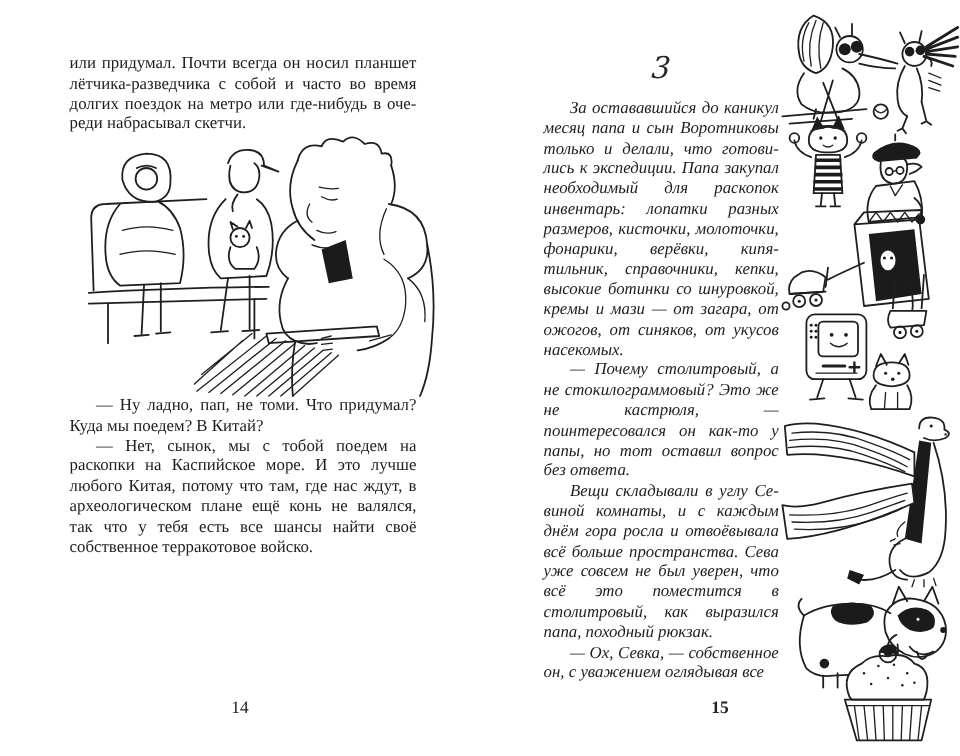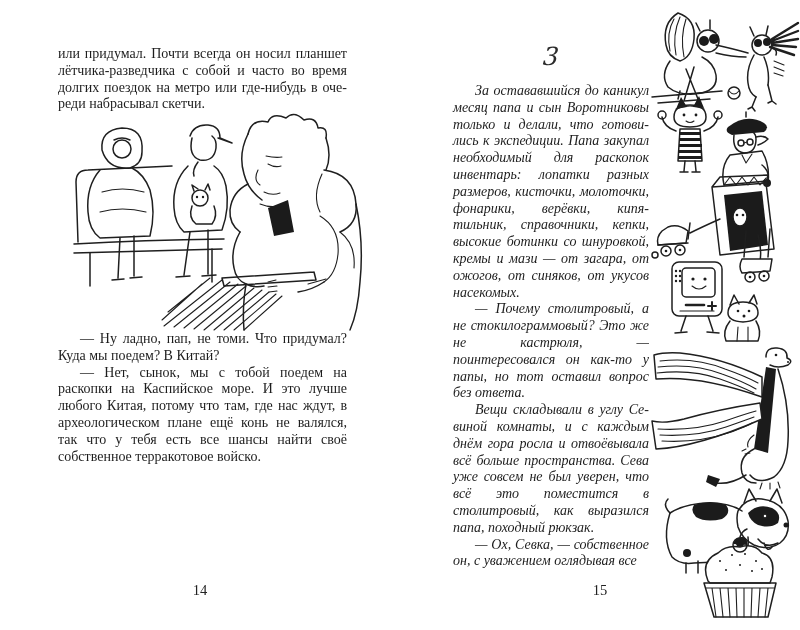--- a/index.html
+++ b/index.html
@@ -9,21 +9,21 @@
   .para { font-size:14px; line-height:16.8px; text-align:justify; hyphens:manual; }
   .para.indent { text-indent:22px; }
   .left-text-top  { position:absolute; left:58px;  top:46px;  width:289px; }
   .left-text-bot  { position:absolute; left:58px;  top:331px; width:289px; }
   .right-text     { position:absolute; left:453px; top:83px;  width:196px;font-style:italic; }
   .chapter-num    { position:absolute; left:453px; top:42px;  width:196px; text-align:center;
                     font-family:"DejaVu Serif", serif; font-style:italic; font-size:25px; color:#2a2a2a;
                     transform:skewX(-4deg); }
   .pagenum { position:absolute; top:566px; width:400px; text-align:center; font-size:14.5px; color:#222;margin-top:16px; }
   .pagenum.left  { left:0; }
-  .pagenum.right { left:400px; }
+  .pagenum.right { left:400px;font-weight:bold; }
   .illus-left  { position:absolute; left:72px;  top:112px; }
   .illus-right { position:absolute; left:650px; top:5px; }
   svg .ln { fill:none; stroke:#1f1f1f; stroke-width:1.5; stroke-linecap:round; stroke-linejoin:round; }
   svg .thin { stroke-width:1.1; }
   svg .blk { fill:#1b1b1b; stroke:none; }
   svg .wfill { fill:#ffffff; }
 </style>
 </head>
 <body>
 

